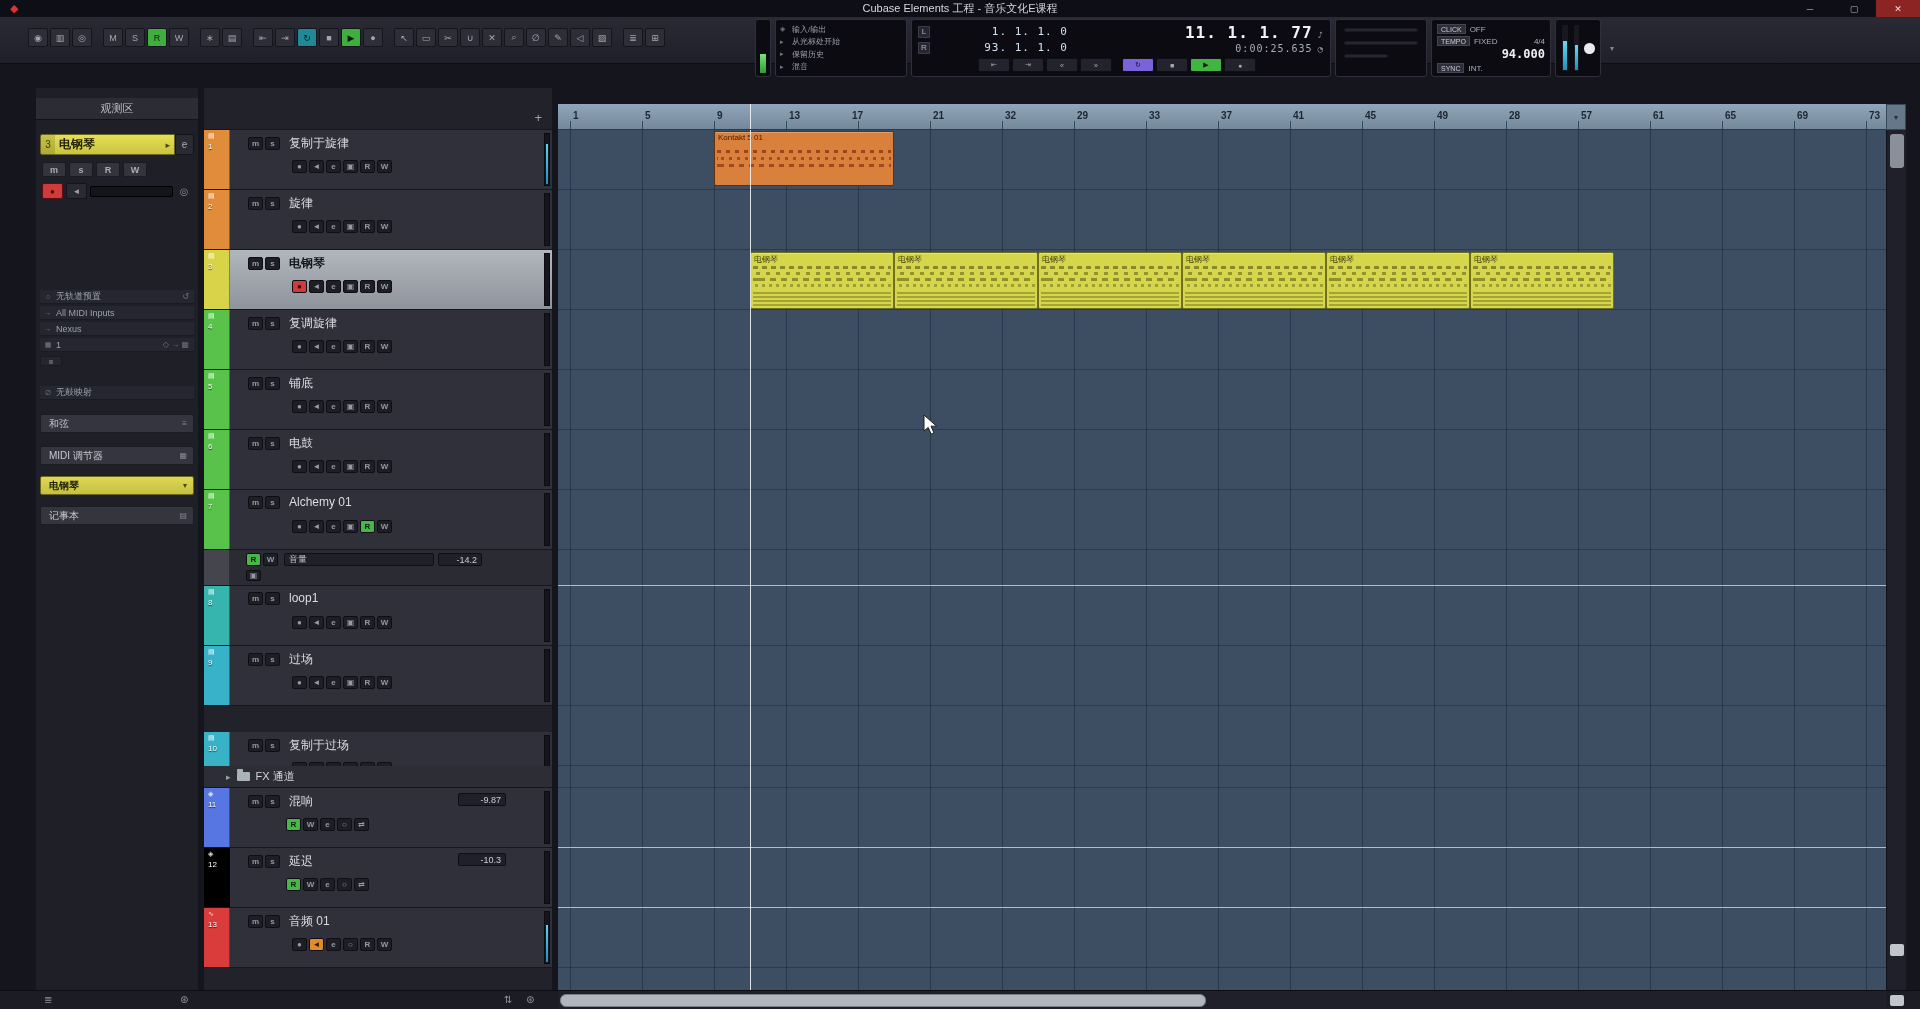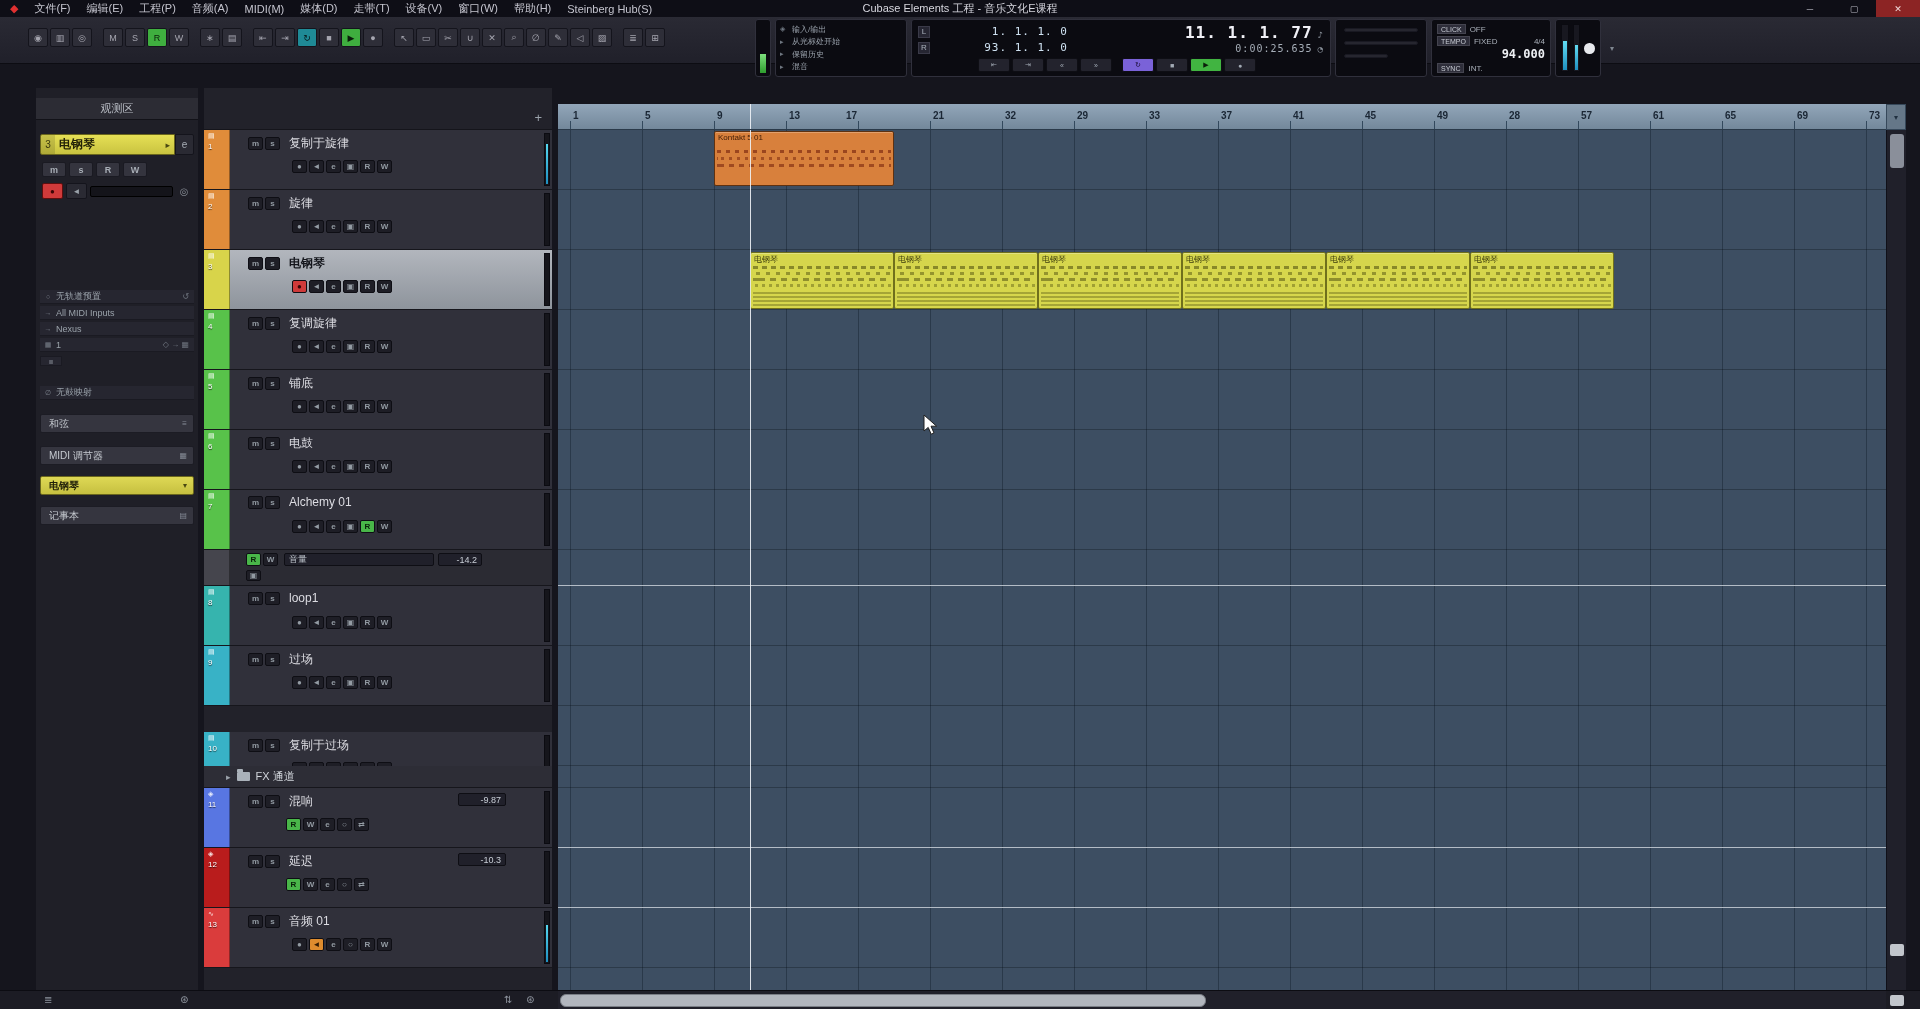--- a/index.html
+++ b/index.html
@@ -183,33 +183,20 @@
   #hthumb{position:absolute;left:2px;top:3px;width:646px;height:13px;background:#b2b6be;border:1px solid #7a7e86;border-radius:6px}
   #hzoom{position:absolute;right:16px;top:4px;width:14px;height:11px;background:#c2c6cc;border-radius:2px}
 </style>
 </head>
 <body>
 
 <div id="app">
 
   <div id="menubar">
     <span class="logo">◆</span>
-    <div id="menus">
-        <div class="menu-item">文件(F)</div>
-        <div class="menu-item">编辑(E)</div>
-        <div class="menu-item">工程(P)</div>
-        <div class="menu-item">音频(A)</div>
-        <div class="menu-item">MIDI(M)</div>
-        <div class="menu-item">媒体(D)</div>
-        <div class="menu-item">走带(T)</div>
-        <div class="menu-item">设备(V)</div>
-        <div class="menu-item">窗口(W)</div>
-        <div class="menu-item">帮助(H)</div>
-        <div class="menu-item">Steinberg Hub(S)</div>
-      </div>
     <span id="win-title">Cubase Elements 工程 - 音乐文化E课程</span>
     <div id="win-controls">
       <span class="win-btn">─</span>
       <span class="win-btn">▢</span>
       <span class="win-btn close">✕</span>
     </div>
   </div>
 
   <div id="toolbar">
     <div id="tb-buttons">
@@ -663,21 +650,21 @@
               <div class="sq st-green">R</div>
               <div class="sq">W</div>
               <div class="sq">e</div>
               <div class="sq">○</div>
               <div class="sq">⇄</div>
             </div>
             <div class="trk-meter"></div>
           </div>
         </div>
         <div class="trk k-fx" style="top: 760px; height: 60px;">
-          <div class="trk-strip" style="background: #b91c1c;">
+          <div class="trk-strip" style="background: #000000;">
             <div class="trk-icon">◈</div>
             <div class="trk-num">12</div>
           </div>
           <div class="trk-body">
             <div class="trk-l1">
               <div class="sq">m</div>
               <div class="sq">s</div>
               <div class="trk-name">延迟</div>
             </div>
             <div class="fx-val">-10.3</div>
@@ -721,21 +708,21 @@
   <div id="ruler">
       <div class="ruler-tick" style="left: 12px;"></div>
       <div class="ruler-num" style="left: 15px;">1</div>
       <div class="ruler-tick" style="left: 84px;"></div>
       <div class="ruler-num" style="left: 87px;">5</div>
       <div class="ruler-tick" style="left: 156px;"></div>
       <div class="ruler-num" style="left: 159px;">9</div>
       <div class="ruler-tick" style="left: 228px;"></div>
       <div class="ruler-num" style="left: 231px;">13</div>
       <div class="ruler-tick" style="left: 300px;"></div>
-      <div class="ruler-num" style="left: 288px;">17</div>
+      <div class="ruler-num" style="left: 294px;">17</div>
       <div class="ruler-tick" style="left: 372px;"></div>
       <div class="ruler-num" style="left: 375px;">21</div>
       <div class="ruler-tick" style="left: 444px;"></div>
       <div class="ruler-num" style="left: 447px;">32</div>
       <div class="ruler-tick" style="left: 516px;"></div>
       <div class="ruler-num" style="left: 519px;">29</div>
       <div class="ruler-tick" style="left: 588px;"></div>
       <div class="ruler-num" style="left: 591px;">33</div>
       <div class="ruler-tick" style="left: 660px;"></div>
       <div class="ruler-num" style="left: 663px;">37</div>

